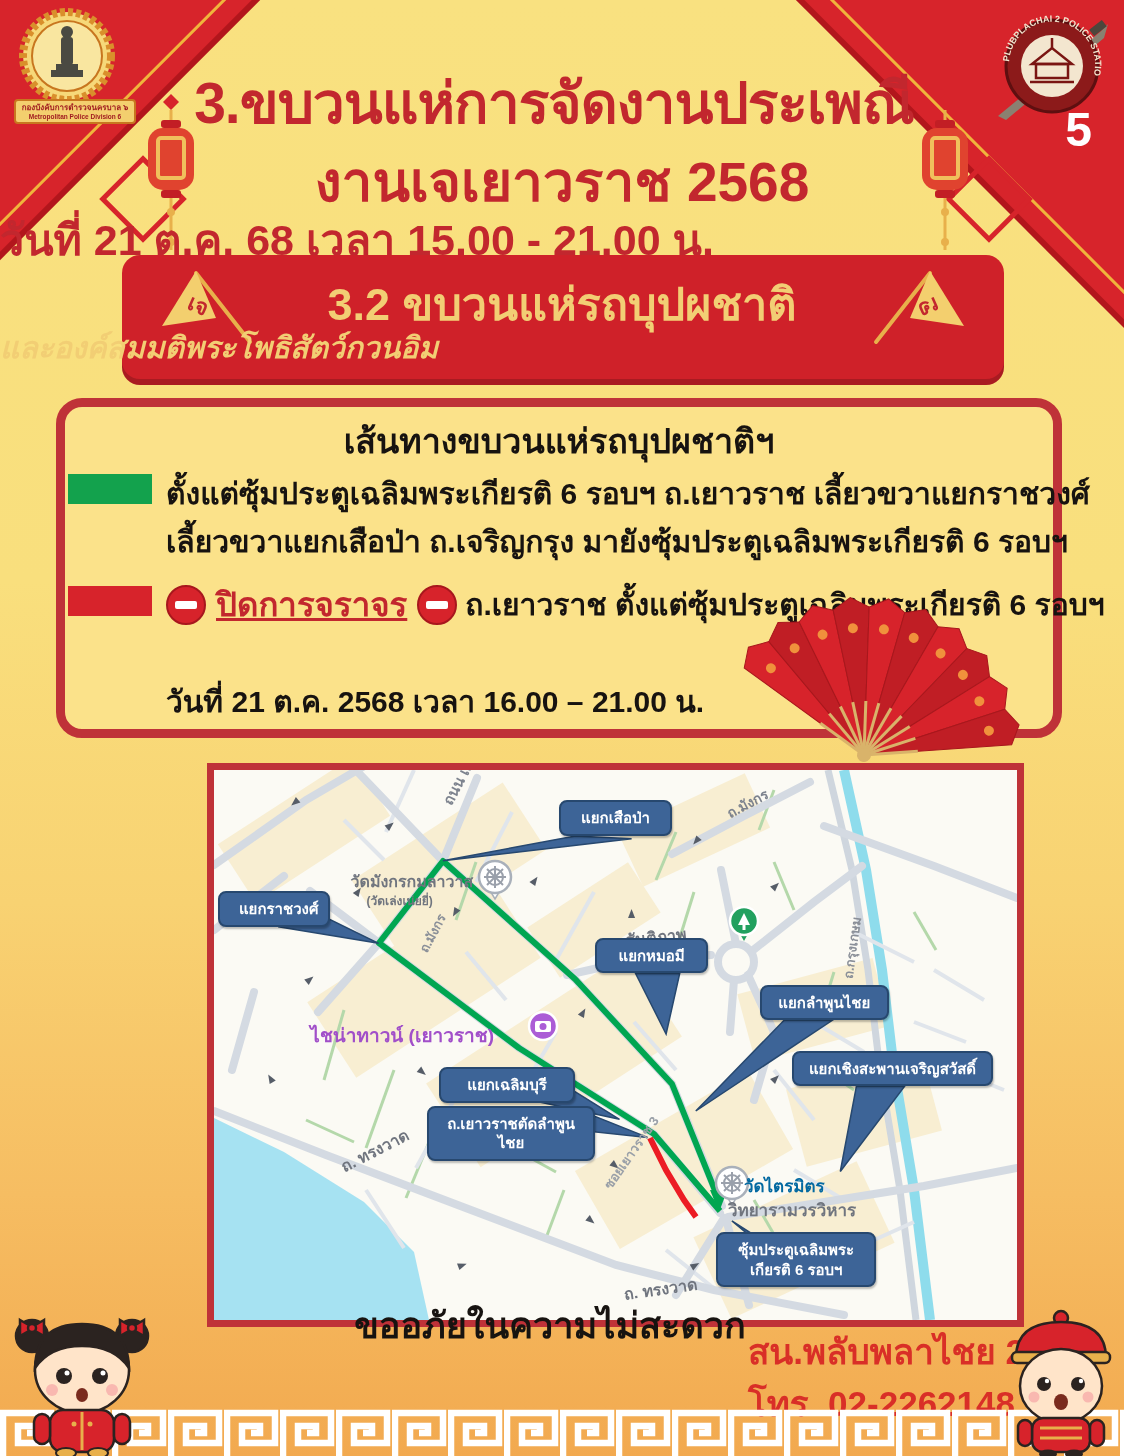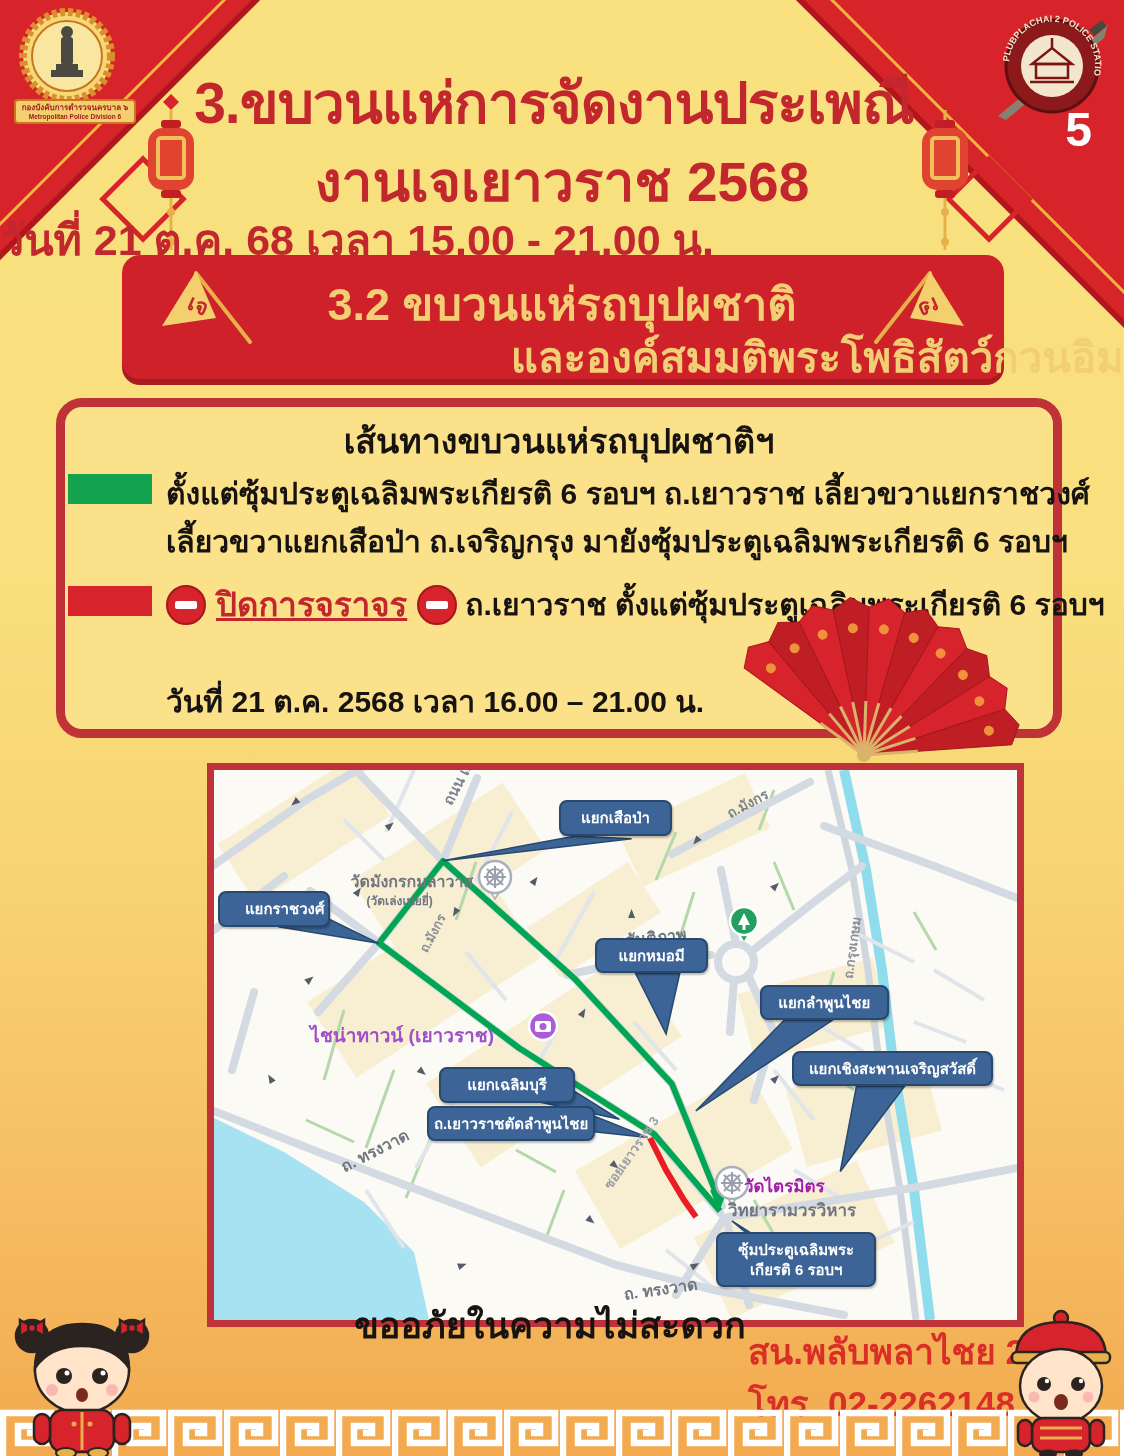--- a/index.html
+++ b/index.html
@@ -24,41 +24,41 @@
   
   .emblem-banner{left:14px;top:99px;width:116px;background:#f3cf6e;border:2px solid #c8761f;border-radius:4px;
     text-align:center;padding:2px 1px;line-height:1.2;}
   .emblem-banner .l1{display:block;font-size:8px;font-weight:700;color:#a01b20;}
   .emblem-banner .l2{display:block;font-size:6.5px;font-weight:700;color:#a01b20;}
 
   
   .section-box{left:122px;top:255px;width:882px;height:130px;background:#cf2129;border-radius:18px;
     box-shadow:inset 0 -6px 0 rgba(0,0,0,.18);}
   .section-line1{left:0;right:0;top:268px;text-align:center;font-size:45px;font-weight:800;color:#f2ce74;}
-  .section-line2{left:0;right:0;top:324px;text-align:right;font-size:42px;font-weight:800;color:#f2ce74;}
+  .section-line2{left:0;right:0;top:324px;text-align:left;font-size:30px;font-weight:800;color:#f2ce74;font-style:italic;}
 
   
   .info-box{left:56px;top:398px;width:1006px;height:340px;background:#fbe28a;border:9px solid #bf3238;border-radius:26px;box-sizing:border-box;}
   .ib-title{left:56px;top:414px;width:1006px;text-align:center;font-size:34px;font-weight:800;color:#171310;}
   .swatch{position:absolute;width:84px;height:30px;}
   .sw-green{left:68px;top:474px;background:#13a24d;}
   .sw-red{left:68px;top:586px;background:#d7232b;}
   .body-line{position:absolute;font-size:30px;font-weight:600;color:#171310;white-space:nowrap;}
   .closure-row{left:166px;top:578px;display:flex;align-items:center;gap:8px;}
   .no-entry{width:36px;height:36px;border-radius:50%;background:#d7232b;border:2px solid #a8171d;position:relative;flex:0 0 auto;}
   .no-entry::after{content:"";position:absolute;left:7px;top:14px;width:22px;height:8px;background:#ffffff;border-radius:2px;}
   .closure-label{font-size:33px;font-weight:800;color:#c2272e;text-decoration:underline;margin:0 2px;}
 
   
   .map{left:207px;top:763px;width:803px;height:550px;background:#fbfaf4;border:7px solid #bf3238;box-sizing:content-box;}
   .map svg.base{position:absolute;left:0;top:0;width:803px;height:550px;}
   #map-labels{position:absolute;left:0;top:0;width:803px;height:550px;overflow:hidden;}
   .street-label{position:absolute;white-space:nowrap;transform-origin:left center;font-weight:600;}
   .callout{position:absolute;background:#3d6497;border:2px solid #27486f;border-radius:8px;color:#fff;
-    font-size:15px;font-weight:700;text-align:center;padding:6px 4px;line-height:1.3;box-sizing:border-box;
+    font-size:15px;font-weight:700;text-align:center;padding:6px 10px;line-height:1.3;box-sizing:border-box;
     box-shadow:1px 2px 2px rgba(0,0,0,.25);}
 
   
   .apology{left:330px;top:1297px;width:440px;text-align:center;font-size:36px;font-weight:800;color:#171310;}
   .station{left:748px;top:1324px;width:250px;font-size:35px;font-weight:800;color:#d92f27;white-space:nowrap;}
   .phone{left:748px;top:1376px;width:250px;font-size:35px;font-weight:800;color:#d92f27;white-space:nowrap;}
   .meander{left:0;bottom:0;width:1124px;height:50px;}
   .mascot{position:absolute;bottom:0;}
 </style>
 </head>
@@ -363,21 +363,21 @@
         <div class="street-label" style="left: 29%; top: 4%; font-size: 15px; color: rgb(125, 131, 142); transform: rotate(-62deg);">ถนน เสือป่า</div>
         <div class="street-label" style="left: 64%; top: 6%; font-size: 14px; color: rgb(125, 131, 142); transform: rotate(-28deg);">ถ.มังกร</div>
         <div class="street-label" style="left: 17%; top: 18%; font-size: 16px; color: rgb(112, 117, 127); transform: rotate(0deg);">วัดมังกรกมลาวาส</div>
         <div class="street-label" style="left: 19%; top: 22%; font-size: 12px; color: rgb(112, 117, 127); transform: rotate(0deg);">(วัดเล่งเน่ยยี่)</div>
         <div class="street-label" style="left: 26%; top: 31%; font-size: 13px; color: rgb(138, 143, 152); transform: rotate(-62deg);">ถ.มังกร</div>
         <div class="street-label" style="left: 49%; top: 29%; font-size: 16px; color: rgb(112, 117, 127); transform: rotate(-6deg);">ถ. สันติภาพ</div>
         <div class="street-label" style="left: 79%; top: 36%; font-size: 13px; color: rgb(138, 143, 152); transform: rotate(-82deg);">ถ.กรุงเกษม</div>
         <div class="street-label" style="left: 12%; top: 45.5%; font-size: 19px; color: rgb(161, 79, 201); transform: rotate(0deg); font-weight: 800;">ไชน่าทาวน์ (เยาวราช)</div>
         <div class="street-label" style="left: 16%; top: 70%; font-size: 16px; color: rgb(112, 117, 127); transform: rotate(-27deg);">ถ. ทรงวาด</div>
         <div class="street-label" style="left: 49%; top: 74%; font-size: 13px; color: rgb(154, 160, 168); transform: rotate(-55deg);">ซอยเยาวราช 3</div>
-        <div class="street-label" style="left: 66%; top: 73%; font-size: 17px; color: #a21caf; transform: rotate(0deg);">วัดไตรมิตร</div>
+        <div class="street-label" style="left: 66%; top: 73%; font-size: 17px; color: #0369a1; transform: rotate(0deg);">วัดไตรมิตร</div>
         <div class="street-label" style="left: 64%; top: 77.5%; font-size: 17px; color: rgb(112, 117, 127); transform: rotate(0deg);">วิทยารามวรวิหาร</div>
         <div class="street-label" style="left: 51%; top: 93%; font-size: 16px; color: rgb(112, 117, 127); transform: rotate(-8deg);">ถ. ทรงวาด</div>
         <div class="callout" style="left: 43%; top: 5.5%; width: 14%;"><span>แยกเสือป่า</span></div>
         <div class="callout" style="left: 0.5%; top: 22%; width: 14%; text-align: right;"><span>แยกราชวงศ์</span></div>
         <div class="callout" style="left: 47.5%; top: 30.5%; width: 14%;"><span>แยกหมอมี</span></div>
         <div class="callout" style="left: 68%; top: 39%; width: 16%;"><span>แยกลำพูนไชย</span></div>
         <div class="callout" style="left: 72%; top: 51%; width: 25%;"><span>แยกเชิงสะพานเจริญสวัสดิ์</span></div>
         <div class="callout" style="left: 28%; top: 54%; width: 17%;"><span>แยกเฉลิมบุรี</span></div>
         <div class="callout" style="left: 26.5%; top: 61%; width: 21%;"><span>ถ.เยาวราชตัดลำพูนไชย</span></div>
         <div class="callout" style="left: 62.5%; top: 84%; width: 20%;"><span>ซุ้มประตูเฉลิมพระ</span><br><span>เกียรติ 6 รอบฯ</span></div>

